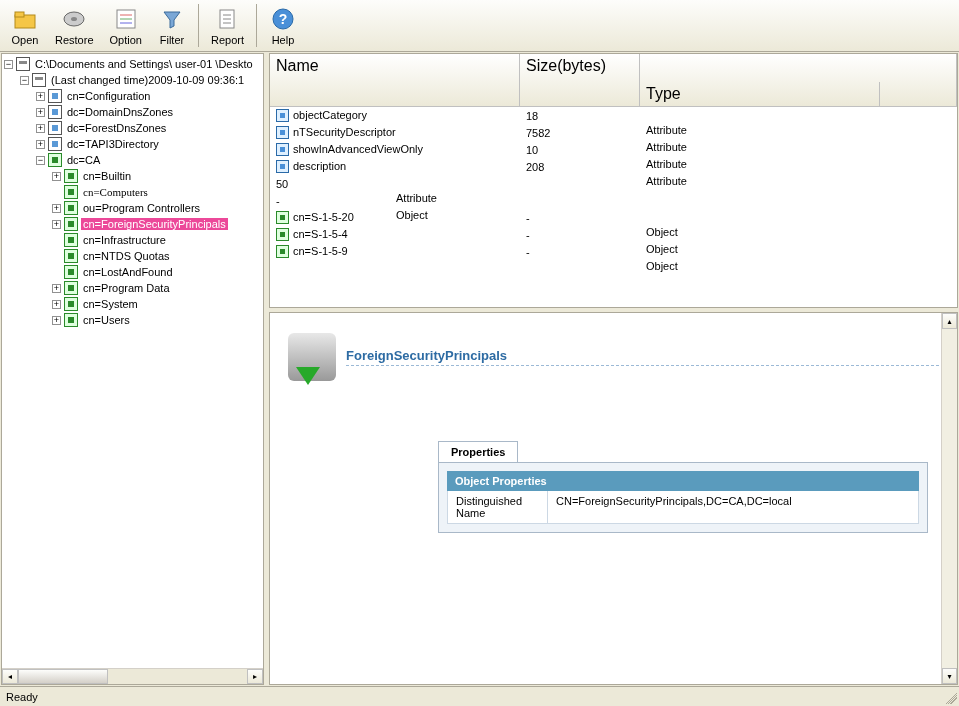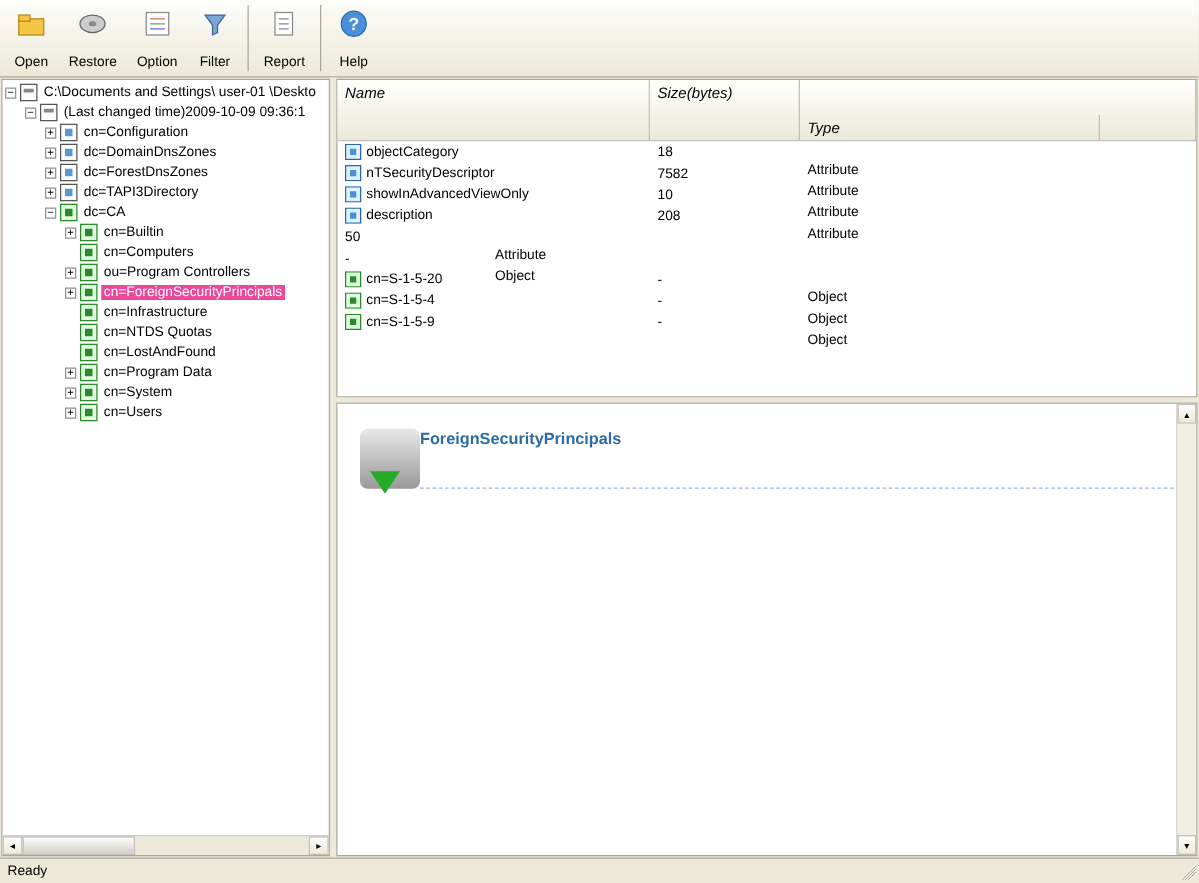--- a/index.html
+++ b/index.html
@@ -24,21 +24,21 @@
 .tool-btn {
   display: flex;
   flex-direction: column;
   align-items: center;
   justify-content: center;
   padding: 2px 6px;
   cursor: pointer;
   border: 1px solid transparent;
 }
 .tool-icon { width: 28px; height: 28px; display: flex; align-items: center; justify-content: center; }
-.tool-label { font-size: 11px; color: #000; margin-top: 11px; }
+.tool-label { font-size: 11px; color: #000; margin-top: 1px; }
 .tool-sep { width: 1px; background: #aca899; margin: 2px 3px; }
 .main { flex: 1; display: flex; min-height: 0; }
 .tree-pane {
   width: 263px;
   background: #fff;
   border: 1px solid #aca899;
   margin: 1px;
   overflow: auto;
   position: relative;
 }
@@ -91,22 +91,21 @@
   flex-direction: column;
 }
 .list-header {
   display: flex;
   background: linear-gradient(#fff, #ece9d8);
   border-bottom: 1px solid #c0c0c0;
 }
 .list-header .col {
   padding: 3px 6px;
   border-right: 1px solid #c0c0c0;
-  font-size: 12px;
-  font-style: italic;
+  font-size: 16px;
 }
 .list-body { flex: 1; overflow: auto; }
 .list-row { display: flex; align-items: center; height: 17px; }
 .list-row .cell { padding: 0 6px; overflow: hidden; }
 .item-icon {
   width: 13px; height: 13px;
   display: inline-block;
   margin-right: 4px;
   border: 1px solid #2a6aa8;
   background: #dff0ff;
@@ -119,21 +118,21 @@
 .splitter-h { height: 4px; background: #ece9d8; cursor: row-resize; }
 .detail-pane {
   flex: 1;
   background: #fff;
   border: 1px solid #aca899;
   margin: 0 1px 1px 0;
   overflow: auto;
   position: relative;
   padding: 20px 18px;
 }
-.detail-title-row { display: flex; }
+.detail-title-row { display: flex; align-items: center; gap: 10px; }
 .disk-icon {
   width: 48px; height: 48px;
   background: linear-gradient(#e8e8e8, #999);
   border-radius: 6px;
   position: relative;
 }
 .disk-icon::after {
   content: "";
   position: absolute;
   left: 8px; bottom: -4px;
@@ -319,21 +318,21 @@
         <div class="tree-row" style="padding-left: 32px;">
           <span class="expander">−</span>
           <span class="node-icon green"></span>
           <span class="tree-label">dc=CA</span>
         </div>
         <div class="tree-row" style="padding-left: 48px;">
           <span class="expander">+</span>
           <span class="node-icon green"></span>
           <span class="tree-label">cn=Builtin</span>
         </div>
-        <div class="tree-row" style="padding-left: 48px;">
+        <div class="tree-row" style="padding-left: 48px; font-family: Liberation Serif, serif;">
           <span class="expander none"></span>
           <span class="node-icon green"></span>
           <span class="tree-label">cn=Computers</span>
         </div>
         <div class="tree-row" style="padding-left: 48px;">
           <span class="expander">+</span>
           <span class="node-icon green"></span>
           <span class="tree-label">ou=Program Controllers</span>
         </div>
         <div class="tree-row selected" style="padding-left: 48px;">
@@ -436,20 +435,32 @@
         </div>
     </div>
 
     <div class="splitter-h"></div>
 
     <div class="detail-pane">
       <div class="detail-title-row">
         <div class="disk-icon"></div>
         <div class="detail-title">ForeignSecurityPrincipals</div>
       </div>
+      <div class="props-wrap">
+        <div class="tab-header">
+          <div class="tab">Properties</div>
+        </div>
+        <div class="tab-body">
+          <div class="props-title">Object Properties</div>
+          <div class="prop-row">
+            <div class="prop-key">Distinguished Name</div>
+            <div class="prop-val">CN=ForeignSecurityPrincipals,DC=CA,DC=local</div>
+          </div>
+        </div>
+      </div>
       <div class="scrollbar-v">
         <div class="sb-btn">▴</div>
         <div class="sb-track"></div>
         <div class="sb-btn bottom">▾</div>
       </div>
     </div>
   </div>
 </div>
 
 <div class="statusbar">

